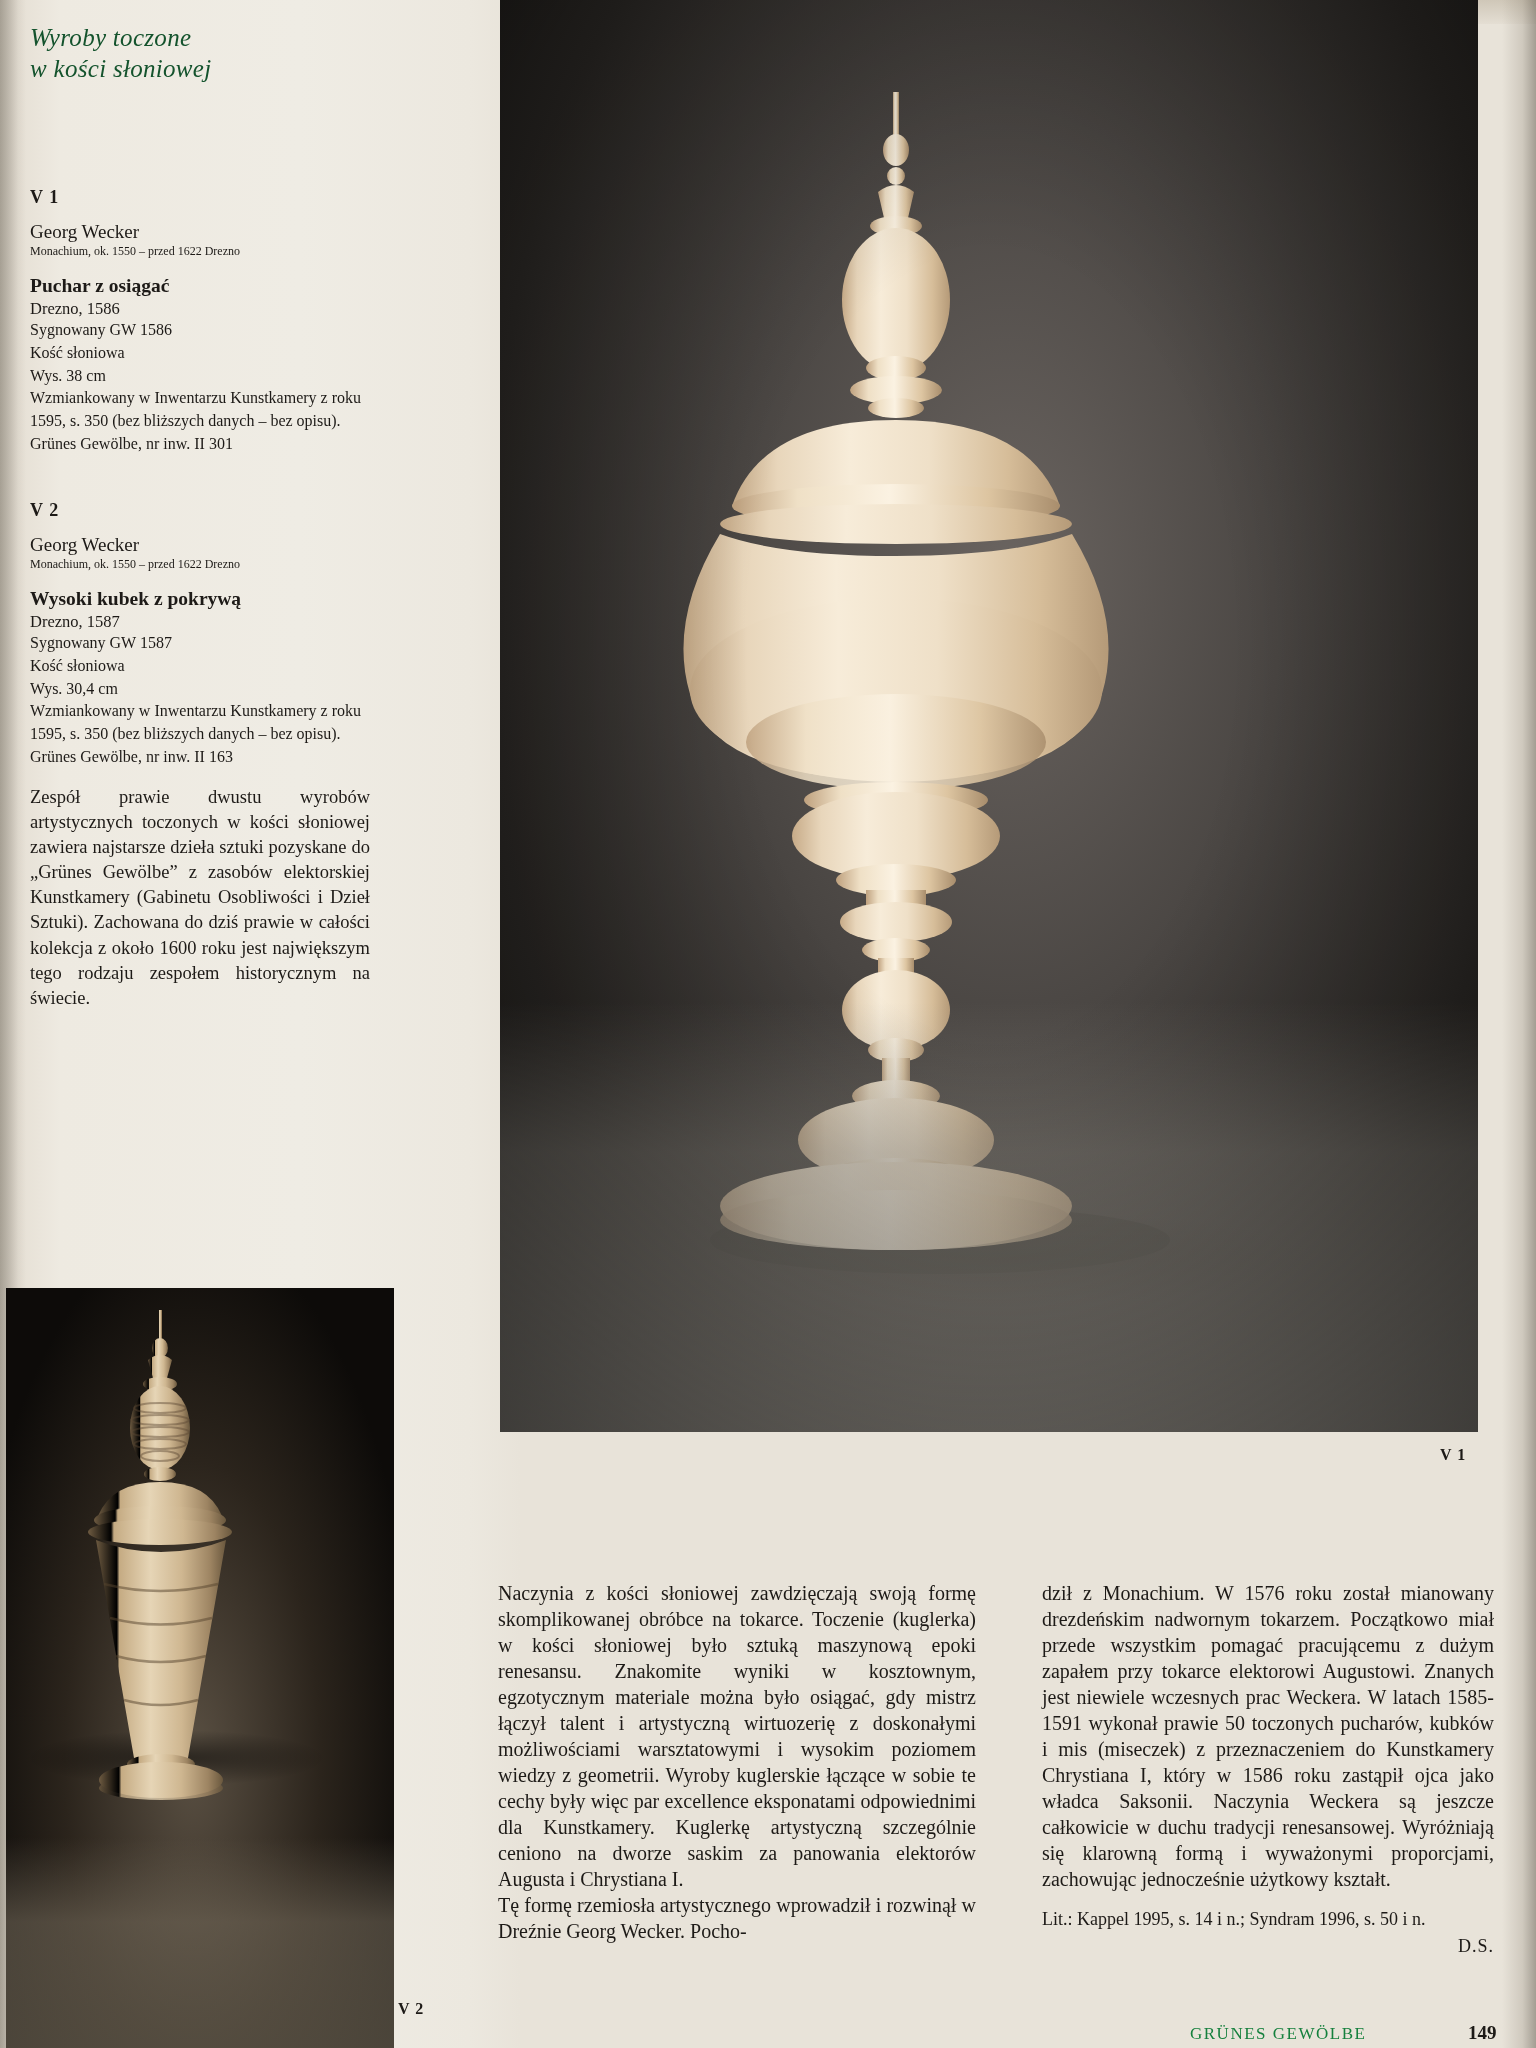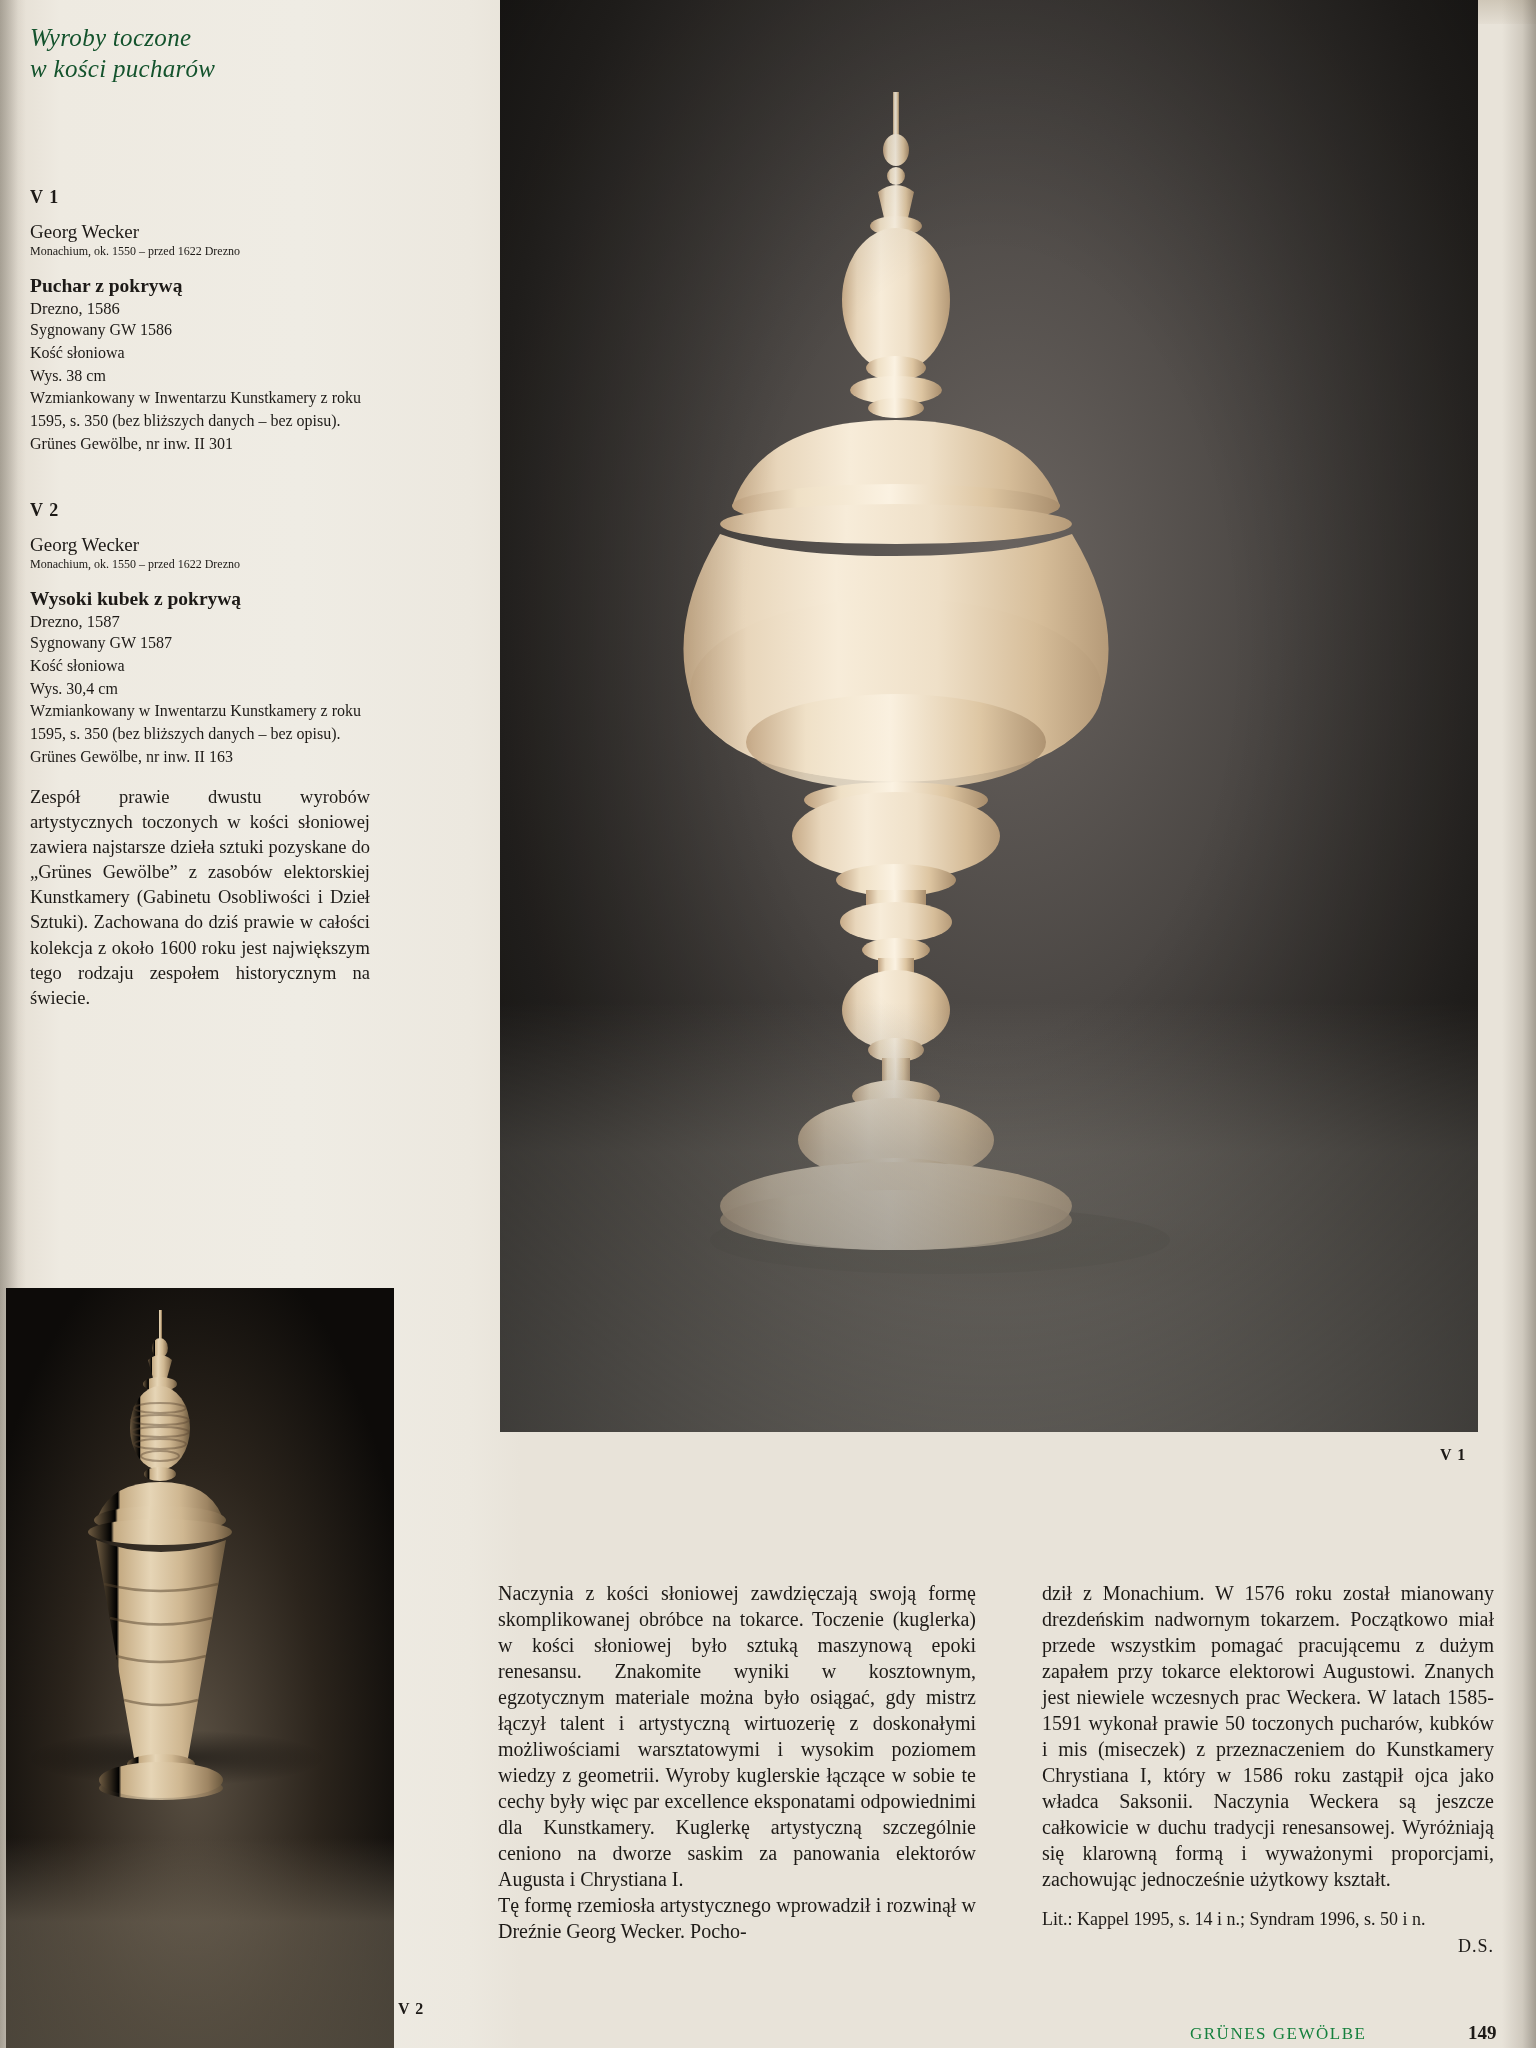--- a/index.html
+++ b/index.html
@@ -195,28 +195,28 @@
 <body>
 
 <div class="page">
   <div class="paper-bg"></div>
   <div class="left-gutter"></div>
   <div class="top-right-corner"></div>
 
   <div class="left-col">
     <div class="section-title">
       <div>Wyroby toczone</div>
-      <div>w kości pucharów</div>
+      <div>w kości słoniowej</div>
     </div>
 
     <div class="entry" style="margin-top:102px;">
       <div class="entry-num">V 1</div>
       <div class="artist">Georg Wecker</div>
       <div class="artist-dates">Monachium, ok. 1550 – przed 1622 Drezno</div>
-      <div class="obj-title">Puchar z pokrywą</div>
+      <div class="obj-title">Puchar z osiągać</div>
       <div class="obj-place">Drezno, 1586</div>
       <div class="details" style="white-space:pre-line;">Sygnowany GW 1586
 Kość słoniowa
 Wys. 38 cm
 Wzmiankowany w Inwentarzu Kunstkamery z roku
 1595, s. 350 (bez bliższych danych – bez opisu).
 Grünes Gewölbe, nr inw. II 301</div>
     </div>
 
     <div class="entry" style="margin-top:44px;">

